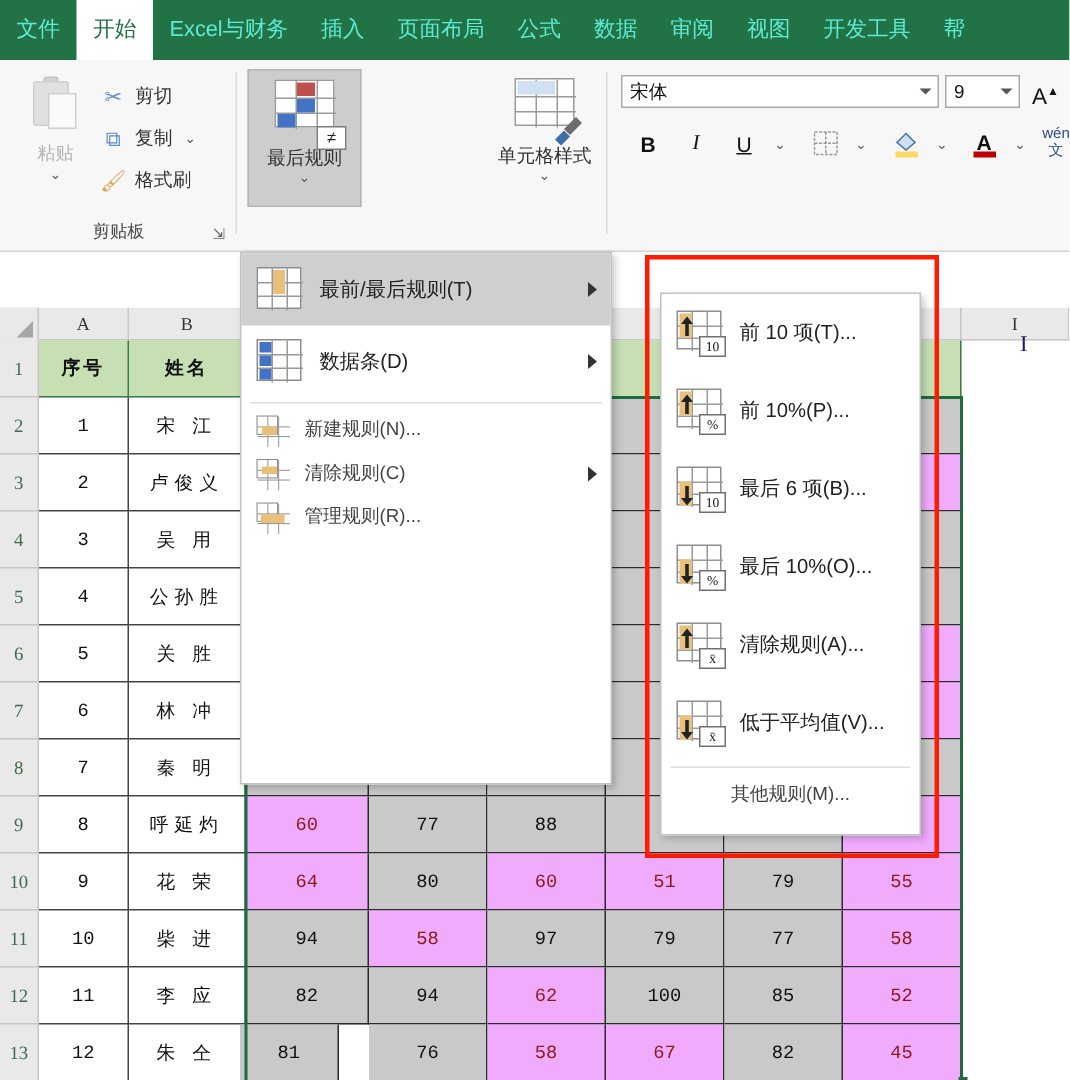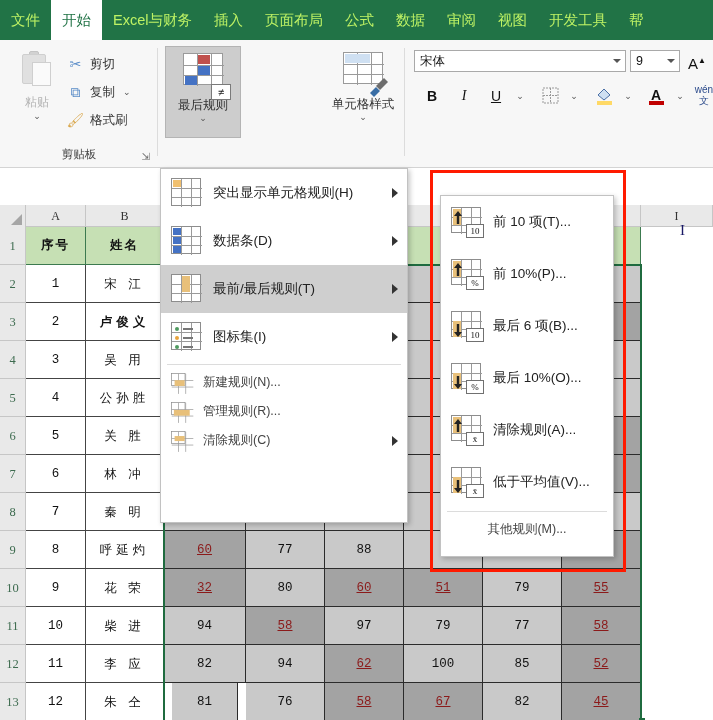--- a/index.html
+++ b/index.html
@@ -11,21 +11,21 @@
   }
   #app { position: relative; width: 713px; height: 720px; }
 
   
   .tabbar {
     position: absolute; top: 0; left: 0; width: 713px; height: 40px;
     background: #217346; display: flex; align-items: stretch;
     overflow: hidden;
   }
   .tab {
-    color: #bef264; font-size: 14.5px; line-height: 40px;
+    color: #5eead4; font-size: 14.5px; line-height: 40px;
     padding: 0 11px; white-space: nowrap; cursor: default;
   }
   .tab.active { background: #ffffff; color: #217346; }
 
   
   .ribbon {
     position: absolute; top: 40px; left: 0; width: 713px; height: 128px;
     background: #f7f7f7; border-bottom: 1px solid #d4d4d4;
   }
   .rgroup { position: absolute; top: 0; height: 128px; }
@@ -114,21 +114,21 @@
     font-family: "Liberation Serif", serif; }
   .cell { position: absolute; border-right: 1px solid #d0d0d0; border-bottom: 1px solid #d0d0d0;
     font-size: 12.5px; text-align: center; color: #111;
     font-family: "Liberation Mono", monospace; overflow: hidden; white-space: nowrap; }
   .cell.hdr { background: #c6e0b4; font-weight: bold; font-family: Liberation Mono, monospace;
     border-right: 1px solid #3c7a4f; border-bottom: 1px solid #3c7a4f; letter-spacing: 2px; }
   .cell.name { font-family: "Liberation Sans", sans-serif; letter-spacing: 4px;
     border-right: 1px solid #444; border-bottom: 1px solid #444; }
   .cell.idx { border-right: 1px solid #444; border-bottom: 1px solid #444; }
   .cell.num { background: #c9c9c9; border-right: 1px solid #2b2b2b; border-bottom: 1px solid #2b2b2b; }
-  .cell.num.hl { background: #a3a3a3; color: #8b1a1a; text-decoration: underline; }
+  .cell.num.hl { background: #f0abfc; color: #8b1a1a; }
   .selbox { position: absolute; border: 2px solid #1f6b3f; pointer-events: none; }
   .selhandle { position: absolute; width: 6px; height: 6px; background: #1f6b3f; }
 
   
   .menu { position: absolute; background: #ffffff; border: 1px solid #c2c2c2;
     box-shadow: 2px 2px 5px rgba(0,0,0,.22); }
   #menu-main { left: 160px; top: 168px; width: 248px; height: 355px; }
   #menu-sub { left: 440px; top: 195px; width: 174px; height: 362px; }
   .mi { position: relative; height: 48px; display: flex; align-items: center;
     padding-left: 10px; font-size: 13.5px; color: #222; cursor: default; }
@@ -329,21 +329,21 @@
         <div class="cell hdr" style="left: 562px; width: 79px; top: 22px; height: 38px; line-height: 38px;"></div>
         <div class="cell idx" style="left: 26px; width: 60px; top: 60px; height: 38px; line-height: 38px;">1</div>
         <div class="cell name" style="left: 86px; width: 78px; top: 60px; height: 38px; line-height: 38px;">宋 江</div>
         <div class="cell num" style="left: 164px; width: 82px; top: 60px; height: 38px; line-height: 38px;"></div>
         <div class="cell num" style="left: 246px; width: 79px; top: 60px; height: 38px; line-height: 38px;"></div>
         <div class="cell num" style="left: 325px; width: 79px; top: 60px; height: 38px; line-height: 38px;"></div>
         <div class="cell num" style="left: 404px; width: 79px; top: 60px; height: 38px; line-height: 38px;"></div>
         <div class="cell num" style="left: 483px; width: 79px; top: 60px; height: 38px; line-height: 38px;"></div>
         <div class="cell num" style="left: 562px; width: 79px; top: 60px; height: 38px; line-height: 38px;"></div>
         <div class="cell idx" style="left: 26px; width: 60px; top: 98px; height: 38px; line-height: 38px;">2</div>
-        <div class="cell name" style="left: 86px; width: 78px; top: 98px; height: 38px; line-height: 38px; font-weight: bold;">卢俊义</div>
+        <div class="cell name" style="left: 86px; width: 78px; top: 98px; height: 38px; line-height: 38px;">卢俊义</div>
         <div class="cell num" style="left: 164px; width: 82px; top: 98px; height: 38px; line-height: 38px;"></div>
         <div class="cell num" style="left: 246px; width: 79px; top: 98px; height: 38px; line-height: 38px;"></div>
         <div class="cell num" style="left: 325px; width: 79px; top: 98px; height: 38px; line-height: 38px;"></div>
         <div class="cell num" style="left: 404px; width: 79px; top: 98px; height: 38px; line-height: 38px;"></div>
         <div class="cell num" style="left: 483px; width: 79px; top: 98px; height: 38px; line-height: 38px;"></div>
         <div class="cell num hl" style="left: 562px; width: 79px; top: 98px; height: 38px; line-height: 38px;"></div>
         <div class="cell idx" style="left: 26px; width: 60px; top: 136px; height: 38px; line-height: 38px;">3</div>
         <div class="cell name" style="left: 86px; width: 78px; top: 136px; height: 38px; line-height: 38px;">吴 用</div>
         <div class="cell num" style="left: 164px; width: 82px; top: 136px; height: 38px; line-height: 38px;"></div>
         <div class="cell num" style="left: 246px; width: 79px; top: 136px; height: 38px; line-height: 38px;"></div>
@@ -386,21 +386,21 @@
         <div class="cell idx" style="left: 26px; width: 60px; top: 326px; height: 38px; line-height: 38px;">8</div>
         <div class="cell name" style="left: 86px; width: 78px; top: 326px; height: 38px; line-height: 38px;">呼延灼</div>
         <div class="cell num hl" style="left: 164px; width: 82px; top: 326px; height: 38px; line-height: 38px;">60</div>
         <div class="cell num" style="left: 246px; width: 79px; top: 326px; height: 38px; line-height: 38px;">77</div>
         <div class="cell num" style="left: 325px; width: 79px; top: 326px; height: 38px; line-height: 38px;">88</div>
         <div class="cell num" style="left: 404px; width: 79px; top: 326px; height: 38px; line-height: 38px;"></div>
         <div class="cell num" style="left: 483px; width: 79px; top: 326px; height: 38px; line-height: 38px;"></div>
         <div class="cell num hl" style="left: 562px; width: 79px; top: 326px; height: 38px; line-height: 38px;"></div>
         <div class="cell idx" style="left: 26px; width: 60px; top: 364px; height: 38px; line-height: 38px;">9</div>
         <div class="cell name" style="left: 86px; width: 78px; top: 364px; height: 38px; line-height: 38px;">花 荣</div>
-        <div class="cell num hl" style="left: 164px; width: 82px; top: 364px; height: 38px; line-height: 38px;">32</div>
+        <div class="cell num hl" style="left: 164px; width: 82px; top: 364px; height: 38px; line-height: 38px;">64</div>
         <div class="cell num" style="left: 246px; width: 79px; top: 364px; height: 38px; line-height: 38px;">80</div>
         <div class="cell num hl" style="left: 325px; width: 79px; top: 364px; height: 38px; line-height: 38px;">60</div>
         <div class="cell num hl" style="left: 404px; width: 79px; top: 364px; height: 38px; line-height: 38px;">51</div>
         <div class="cell num" style="left: 483px; width: 79px; top: 364px; height: 38px; line-height: 38px;">79</div>
         <div class="cell num hl" style="left: 562px; width: 79px; top: 364px; height: 38px; line-height: 38px;">55</div>
         <div class="cell idx" style="left: 26px; width: 60px; top: 402px; height: 38px; line-height: 38px;">10</div>
         <div class="cell name" style="left: 86px; width: 78px; top: 402px; height: 38px; line-height: 38px;">柴 进</div>
         <div class="cell num" style="left: 164px; width: 82px; top: 402px; height: 38px; line-height: 38px;">94</div>
         <div class="cell num hl" style="left: 246px; width: 79px; top: 402px; height: 38px; line-height: 38px;">58</div>
         <div class="cell num" style="left: 325px; width: 79px; top: 402px; height: 38px; line-height: 38px;">97</div>
@@ -410,91 +410,60 @@
         <div class="cell idx" style="left: 26px; width: 60px; top: 440px; height: 38px; line-height: 38px;">11</div>
         <div class="cell name" style="left: 86px; width: 78px; top: 440px; height: 38px; line-height: 38px;">李 应</div>
         <div class="cell num" style="left: 164px; width: 82px; top: 440px; height: 38px; line-height: 38px;">82</div>
         <div class="cell num" style="left: 246px; width: 79px; top: 440px; height: 38px; line-height: 38px;">94</div>
         <div class="cell num hl" style="left: 325px; width: 79px; top: 440px; height: 38px; line-height: 38px;">62</div>
         <div class="cell num" style="left: 404px; width: 79px; top: 440px; height: 38px; line-height: 38px;">100</div>
         <div class="cell num" style="left: 483px; width: 79px; top: 440px; height: 38px; line-height: 38px;">85</div>
         <div class="cell num hl" style="left: 562px; width: 79px; top: 440px; height: 38px; line-height: 38px;">52</div>
         <div class="cell idx" style="left: 26px; width: 60px; top: 478px; height: 38px; line-height: 38px;">12</div>
         <div class="cell name" style="left: 86px; width: 78px; top: 478px; height: 38px; line-height: 38px;">朱 仝</div>
-        <div class="cell num" style="left: 172px; width: 66px; top: 478px; height: 38px; line-height: 38px;">81</div>
+        <div class="cell num" style="left: 160px; width: 66px; top: 478px; height: 38px; line-height: 38px;">81</div>
         <div class="cell num" style="left: 246px; width: 79px; top: 478px; height: 38px; line-height: 38px;">76</div>
         <div class="cell num hl" style="left: 325px; width: 79px; top: 478px; height: 38px; line-height: 38px;">58</div>
         <div class="cell num hl" style="left: 404px; width: 79px; top: 478px; height: 38px; line-height: 38px;">67</div>
         <div class="cell num" style="left: 483px; width: 79px; top: 478px; height: 38px; line-height: 38px;">82</div>
         <div class="cell num hl" style="left: 562px; width: 79px; top: 478px; height: 38px; line-height: 38px;">45</div>
       </div>
     <div class="selbox" id="selbox" style="left: 163px; top: 59px; width: 479px; height: 458px;"></div>
     <div class="selhandle" id="selhandle" style="left: 639px; top: 513px;"></div>
   </div>
 
   <div class="ibeam">I</div>
 
   <div class="menu" id="menu-main">
-      <div class="mi">
+      <div class="mi sel">
         <div class="mico">
           <div class="ruleicon">
             <b style="left: 9.3px; top: 0px; width: 1px; height: 28px; background: rgb(154, 154, 154);"></b>
             <b style="left: 18.6px; top: 0px; width: 1px; height: 28px; background: rgb(154, 154, 154);"></b>
             <b style="left: 0px; top: 9px; width: 30px; height: 1px; background: rgb(154, 154, 154);"></b>
             <b style="left: 0px; top: 18px; width: 30px; height: 1px; background: rgb(154, 154, 154);"></b>
-            <b style="left: 1px; top: 1px; width: 8px; height: 7px; background: rgb(240, 192, 112);"></b>
-          </div>
-        </div>
-        <span class="mlabel">突出显示单元格规则(H)</span>
+            <b style="left: 10px; top: 1px; width: 8px; height: 16px; background: rgb(232, 192, 122);"></b>
+          </div>
+        </div>
+        <span class="mlabel">最前/最后规则(T)</span>
         <span class="arrow"></span>
       </div>
       <div class="mi">
         <div class="mico">
           <div class="ruleicon">
             <b style="left: 9.3px; top: 0px; width: 1px; height: 28px; background: rgb(154, 154, 154);"></b>
             <b style="left: 18.6px; top: 0px; width: 1px; height: 28px; background: rgb(154, 154, 154);"></b>
             <b style="left: 0px; top: 9px; width: 30px; height: 1px; background: rgb(154, 154, 154);"></b>
             <b style="left: 0px; top: 18px; width: 30px; height: 1px; background: rgb(154, 154, 154);"></b>
             <b style="left: 1px; top: 1px; width: 8px; height: 7px; background: rgb(68, 114, 196);"></b>
             <b style="left: 1px; top: 10px; width: 8px; height: 7px; background: rgb(68, 114, 196);"></b>
             <b style="left: 1px; top: 19px; width: 8px; height: 7px; background: rgb(68, 114, 196);"></b>
           </div>
         </div>
         <span class="mlabel">数据条(D)</span>
-        <span class="arrow"></span>
-      </div>
-      <div class="mi sel">
-        <div class="mico">
-          <div class="ruleicon">
-            <b style="left: 9.3px; top: 0px; width: 1px; height: 28px; background: rgb(154, 154, 154);"></b>
-            <b style="left: 18.6px; top: 0px; width: 1px; height: 28px; background: rgb(154, 154, 154);"></b>
-            <b style="left: 0px; top: 9px; width: 30px; height: 1px; background: rgb(154, 154, 154);"></b>
-            <b style="left: 0px; top: 18px; width: 30px; height: 1px; background: rgb(154, 154, 154);"></b>
-            <b style="left: 10px; top: 1px; width: 8px; height: 16px; background: rgb(232, 192, 122);"></b>
-          </div>
-        </div>
-        <span class="mlabel">最前/最后规则(T)</span>
-        <span class="arrow"></span>
-      </div>
-      <div class="mi">
-        <div class="mico">
-          <div class="ruleicon">
-            <b style="left: 9.3px; top: 0px; width: 1px; height: 28px; background: rgb(154, 154, 154);"></b>
-            <b style="left: 18.6px; top: 0px; width: 1px; height: 28px; background: rgb(154, 154, 154);"></b>
-            <b style="left: 0px; top: 9px; width: 30px; height: 1px; background: rgb(154, 154, 154);"></b>
-            <b style="left: 0px; top: 18px; width: 30px; height: 1px; background: rgb(154, 154, 154);"></b>
-            <b style="left: 3px; top: 4px; width: 4px; height: 4px; background: rgb(78, 154, 95); border-radius: 50%;"></b>
-            <b style="left: 11px; top: 5px; width: 10px; height: 2px; background: rgb(119, 119, 119);"></b>
-            <b style="left: 3px; top: 13px; width: 4px; height: 4px; background: rgb(232, 163, 61); border-radius: 50%;"></b>
-            <b style="left: 11px; top: 14px; width: 10px; height: 2px; background: rgb(119, 119, 119);"></b>
-            <b style="left: 3px; top: 22px; width: 4px; height: 4px; background: rgb(78, 154, 95); border-radius: 50%;"></b>
-            <b style="left: 11px; top: 23px; width: 10px; height: 2px; background: rgb(119, 119, 119);"></b>
-          </div>
-        </div>
-        <span class="mlabel">图标集(I)</span>
         <span class="arrow"></span>
       </div>
       <div class="mdiv"></div>
       <div class="mi small">
         <div class="micoS">
           <div class="ruleicon" style="width: 20px; height: 18px; transform: scale(0.72); transform-origin: left top;">
             <b style="left: 9.3px; top: 0px; width: 1px; height: 28px; background: rgb(154, 154, 154);"></b>
             <b style="left: 18.6px; top: 0px; width: 1px; height: 28px; background: rgb(154, 154, 154);"></b>
             <b style="left: 0px; top: 9px; width: 30px; height: 1px; background: rgb(154, 154, 154);"></b>
             <b style="left: 0px; top: 18px; width: 30px; height: 1px; background: rgb(154, 154, 154);"></b>
@@ -503,37 +472,37 @@
         </div>
         <span class="mlabel">新建规则(N)...</span>
       </div>
       <div class="mi small">
         <div class="micoS">
           <div class="ruleicon" style="width: 20px; height: 18px; transform: scale(0.72); transform-origin: left top;">
             <b style="left: 9.3px; top: 0px; width: 1px; height: 28px; background: rgb(154, 154, 154);"></b>
             <b style="left: 18.6px; top: 0px; width: 1px; height: 28px; background: rgb(154, 154, 154);"></b>
             <b style="left: 0px; top: 9px; width: 30px; height: 1px; background: rgb(154, 154, 154);"></b>
             <b style="left: 0px; top: 18px; width: 30px; height: 1px; background: rgb(154, 154, 154);"></b>
-            <b style="left: 3px; top: 10px; width: 22px; height: 8px; background: rgb(232, 192, 122);"></b>
-          </div>
-        </div>
-        <span class="mlabel">管理规则(R)...</span>
+            <b style="left: 4px; top: 6px; width: 14px; height: 7px; background: rgb(232, 192, 122);"></b>
+          </div>
+        </div>
+        <span class="mlabel">清除规则(C)</span>
+        <span class="arrow" style="top: 10px;"></span>
       </div>
       <div class="mi small">
         <div class="micoS">
           <div class="ruleicon" style="width: 20px; height: 18px; transform: scale(0.72); transform-origin: left top;">
             <b style="left: 9.3px; top: 0px; width: 1px; height: 28px; background: rgb(154, 154, 154);"></b>
             <b style="left: 18.6px; top: 0px; width: 1px; height: 28px; background: rgb(154, 154, 154);"></b>
             <b style="left: 0px; top: 9px; width: 30px; height: 1px; background: rgb(154, 154, 154);"></b>
             <b style="left: 0px; top: 18px; width: 30px; height: 1px; background: rgb(154, 154, 154);"></b>
-            <b style="left: 4px; top: 6px; width: 14px; height: 7px; background: rgb(232, 192, 122);"></b>
-          </div>
-        </div>
-        <span class="mlabel">清除规则(C)</span>
-        <span class="arrow" style="top: 10px;"></span>
+            <b style="left: 3px; top: 10px; width: 22px; height: 8px; background: rgb(232, 192, 122);"></b>
+          </div>
+        </div>
+        <span class="mlabel">管理规则(R)...</span>
       </div>
     </div>
 
   <div class="menu" id="menu-sub">
       <div class="mi sub">
         <div class="mico">
           <div style="position: absolute; left: 0px; top: 0px; width: 30px; height: 26px; background: rgb(255, 255, 255); border: 1px solid rgb(141, 141, 141);">
             <div style="position: absolute; left: 9.3px; top: 0px; width: 1px; height: 26px; background: rgb(154, 154, 154);"></div>
             <div style="position: absolute; left: 18.6px; top: 0px; width: 1px; height: 26px; background: rgb(154, 154, 154);"></div>
             <div style="position: absolute; left: 0px; top: 8.6px; width: 30px; height: 1px; background: rgb(154, 154, 154);"></div>

